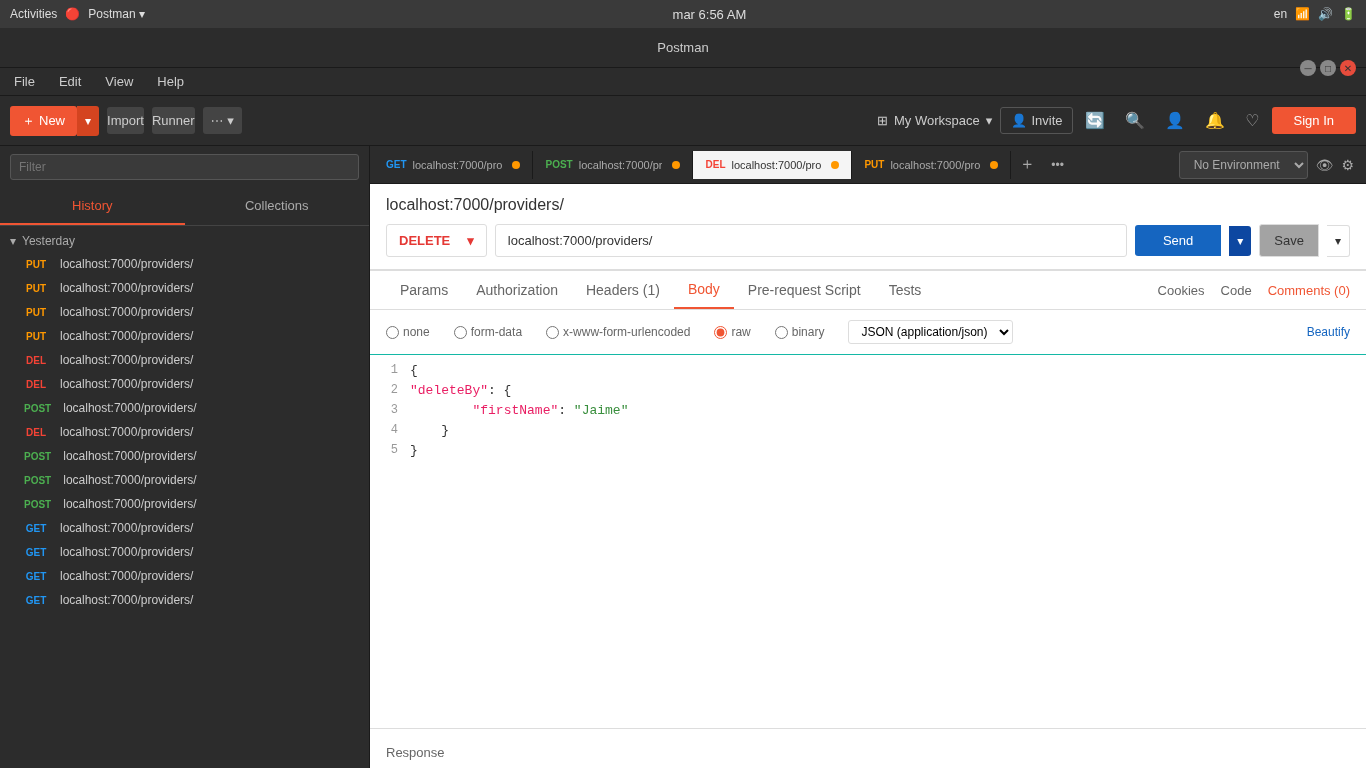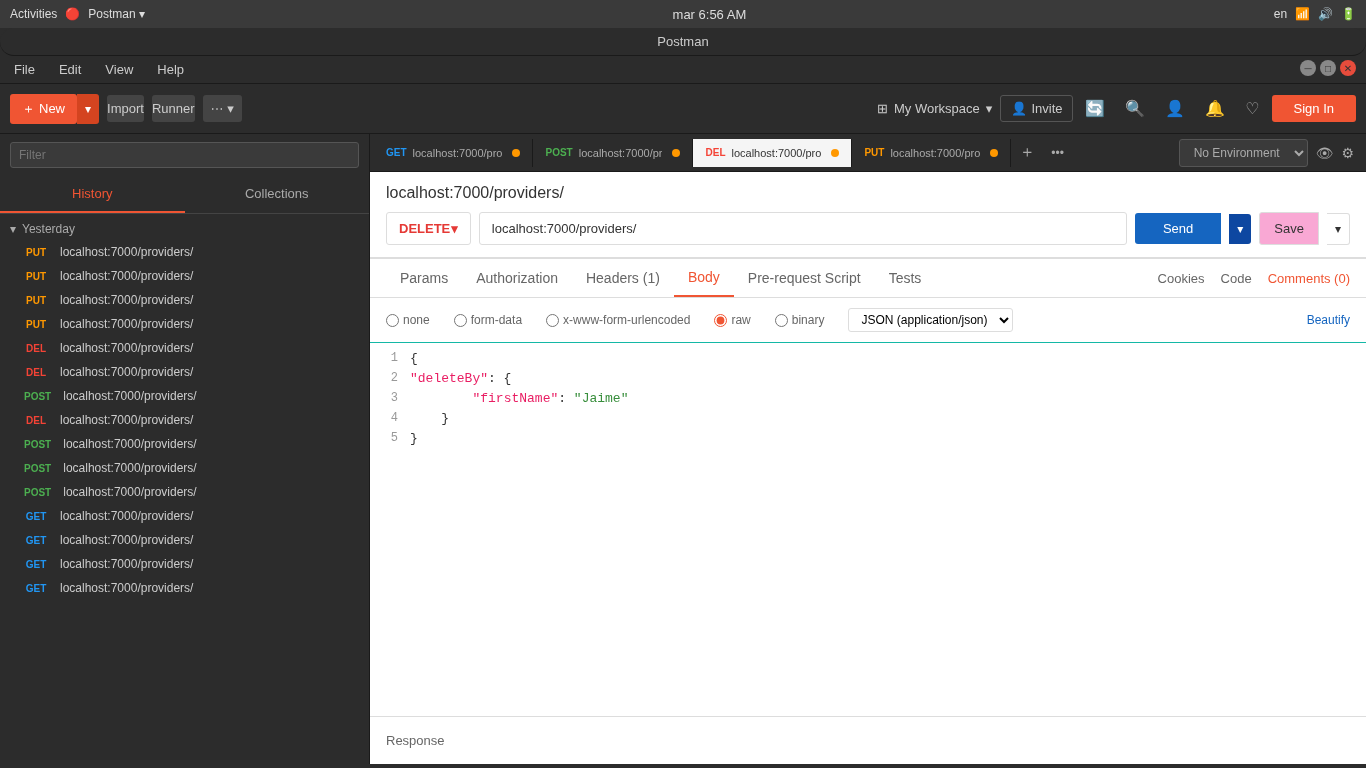--- a/index.html
+++ b/index.html
@@ -5,21 +5,21 @@
     * { box-sizing: border-box; margin: 0; padding: 0; }
     body { font-family: -apple-system, BlinkMacSystemFont, 'Segoe UI', sans-serif; font-size: 12px; background: #2c2c2c; color: #ccc; height: 768px; overflow: hidden; }
 
     
     .os-bar { background: #3a3a3a; height: 28px; display: flex; align-items: center; justify-content: space-between; padding: 0 10px; font-size: 12px; color: #ddd; }
     .os-bar-left { display: flex; align-items: center; gap: 8px; }
     .os-bar-center { font-size: 13px; font-weight: 500; }
     .os-bar-right { display: flex; align-items: center; gap: 8px; }
 
     
-    .title-bar { background: #2c2c2c; height: 28px; display: flex; align-items: center; justify-content: center; border-bottom: 1px solid #1a1a1a; border-radius: 16px; }
+    .title-bar { background: #2c2c2c; height: 40px; display: flex; align-items: center; justify-content: center; border-bottom: 1px solid #1a1a1a; }
     .title-bar span { color: #ccc; font-size: 13px; }
     .window-controls { position: absolute; right: 10px; top: 32px; display: flex; gap: 4px; }
     .win-btn { width: 16px; height: 16px; border-radius: 50%; border: none; cursor: pointer; font-size: 10px; display: flex; align-items: center; justify-content: center; color: #333; }
     .win-min { background: #888; }
     .win-max { background: #888; }
     .win-close { background: #e74c3c; }
 
     
     .menu-bar { background: #2c2c2c; height: 28px; display: flex; align-items: center; padding: 0 10px; gap: 16px; border-bottom: 1px solid #1a1a1a; }
     .menu-item { color: #ccc; font-size: 13px; cursor: pointer; padding: 2px 4px; }
@@ -63,25 +63,25 @@
     .request-tabs { background: #2c2c2c; display: flex; align-items: center; padding: 0 4px; border-bottom: 1px solid #1a1a1a; min-height: 36px; }
     .req-tab { display: flex; align-items: center; gap: 6px; padding: 8px 12px; font-size: 12px; cursor: pointer; color: #aaa; border-right: 1px solid #1a1a1a; max-width: 180px; white-space: nowrap; overflow: hidden; }
     .req-tab.active { background: #f5f5f5; color: #333; }
     .tab-add { background: transparent; border: none; color: #aaa; cursor: pointer; padding: 8px; font-size: 16px; }
     .tab-more { background: transparent; border: none; color: #aaa; cursor: pointer; padding: 8px; font-size: 12px; }
 
     
     .url-bar-container { background: white; padding: 12px 16px; border-bottom: 1px solid #ddd; }
     .url-title { font-size: 16px; color: #333; margin-bottom: 10px; }
     .url-bar { display: flex; align-items: center; gap: 8px; }
-    .method-select { background: white; border: 1px solid #ddd; border-radius: 3px; padding: 8px 12px; font-size: 13px; color: #e53935; cursor: pointer; display: flex; align-items: center; gap: 1px; font-weight: bold; }
+    .method-select { background: white; border: 1px solid #ddd; border-radius: 3px; padding: 8px 12px; font-size: 13px; color: #e53935; cursor: pointer; display: flex; align-items: center; gap: 17px; font-weight: bold; }
     .url-input { flex: 1; border: 1px solid #ddd; border-radius: 3px; padding: 8px 12px; font-size: 13px; color: #333; }
     .send-btn { background: #1565c0; color: white; border: none; border-radius: 3px 0 0 3px; padding: 8px 28px; font-size: 13px; cursor: pointer; }
     .send-arrow { background: #0d47a1; color: white; border: none; border-radius: 0 3px 3px 0; padding: 8px 8px; font-size: 12px; cursor: pointer; }
-    .save-btn { background: #f9a8d4; color: #333; border: 1px solid #ddd; border-radius: 3px 0 0 3px; padding: 8px 14px; font-size: 13px; cursor: pointer; }
+    .save-btn { background: #a3a3a3; color: #333; border: 1px solid #ddd; border-radius: 3px 0 0 3px; padding: 8px 14px; font-size: 13px; cursor: pointer; }
     .save-arrow { background: white; color: #333; border: 1px solid #ddd; border-left: none; border-radius: 0 3px 3px 0; padding: 8px 8px; font-size: 12px; cursor: pointer; }
 
     
     .request-panel { background: white; flex: 1; display: flex; flex-direction: column; border-top: 1px solid #ddd; }
     .panel-tabs { display: flex; align-items: center; padding: 0 16px; border-bottom: 1px solid #ddd; background: white; }
     .panel-tab { padding: 10px 14px; font-size: 14px; cursor: pointer; color: #666; }
     .panel-tab.active { color: #f05533; border-bottom: 2px solid #f05533; }
     .panel-tab-right { margin-left: auto; display: flex; gap: 16px; }
     .panel-tab-link { color: #666; font-size: 13px; cursor: pointer; }
     .panel-tab-link.orange { color: #f05533; }

